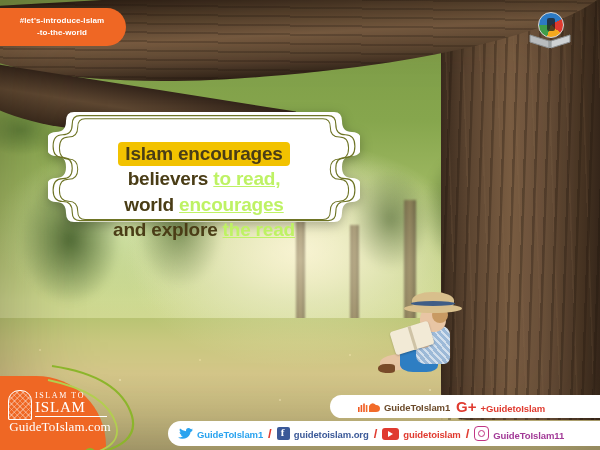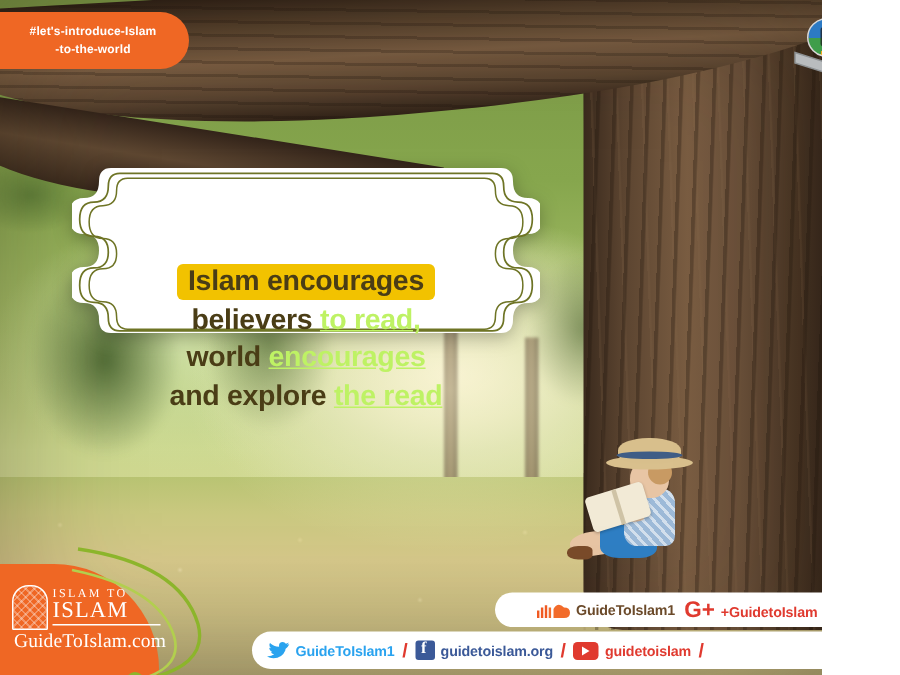--- a/index.html
+++ b/index.html
@@ -1,18 +1,18 @@
 <!DOCTYPE html>
 <html><head>
 <meta charset="utf-8">
 <style>
   html,body{margin:0;padding:0;}
   body{width:600px;height:450px;overflow:hidden;font-family:"Liberation Sans",sans-serif;}
 
-  #poster{position:relative;width:548px;height:450px;overflow:hidden;background:#5d7a3a;}
+  #poster{position:relative;width:600px;height:450px;overflow:hidden;background:#5d7a3a;}
 
   
   .scene{position:absolute;inset:0;overflow:hidden;}
 
   
   .sky{position:absolute;left:0;top:0;width:600px;height:400px;
     background:
       radial-gradient(ellipse 240px 150px at 300px 250px, #f3f0d2 0%, #d9e0ab 35%, rgba(217,224,171,0) 72%),
       radial-gradient(ellipse 180px 120px at 120px 230px, #cfe0a4 0%, rgba(207,224,164,0) 70%),
       linear-gradient(#7d9b47 0%, #86a64d 30%, #a9c06a 55%, #cdd88e 75%, #dcd9a0 100%);
@@ -110,21 +110,21 @@
   .em-globe{position:absolute;left:9px;top:0;width:24px;height:24px;border-radius:50%;
     background:conic-gradient(#2c7ac4 0deg 60deg,#e03a2f 60deg 130deg,#f4a81d 130deg 200deg,#3f9d4a 200deg 270deg,#2c7ac4 270deg 360deg);
     border:1px solid #d8d8d8;}
   .em-globe:after{content:"";position:absolute;left:8px;top:5px;width:8px;height:13px;background:#1d1d1d;border-radius:2px;opacity:.75;}
 
   
   .card-wrap{position:absolute;left:48px;top:108px;width:312px;height:168px;
     filter:drop-shadow(0 3px 6px rgba(0,0,0,.28));}
   .card-wrap svg{display:block;}
   .quote{position:absolute;left:48px;top:108px;width:312px;height:168px;
-    display:flex;flex-direction:column;align-items:center;justify-content:flex-end;gap:3px;}
+    display:flex;flex-direction:column;align-items:center;justify-content:center;gap:3px;}
   .qline{font-size:19px;font-weight:bold;line-height:1.18;white-space:nowrap;letter-spacing:-.2px;}
   .hl{background:#f2c200;padding:1px 7px 2px;border-radius:4px;}
   .dark{color:#4a3d16;}
   .green{color:#bef264;text-decoration:underline;}
 
   
   .logo-panel{position:absolute;left:-46px;top:376px;width:152px;height:100px;
     background:#ef6724;border-radius:0 70px 0 0;}
   .swoosh{position:absolute;left:46px;top:362px;width:120px;height:96px;}
   .logo{position:absolute;left:8px;top:388px;width:104px;height:46px;color:#fff;}
@@ -289,15 +289,19 @@
     <div class="sItem">
       <span class="ic-fb"></span>
       <span class="sTxt t-fb">guidetoislam.org</span>
     </div>
     <span class="sep">/</span>
     <div class="sItem">
       <span class="ic-yt"></span>
       <span class="sTxt t-yt">guidetoislam</span>
     </div>
     <span class="sep">/</span>
+    <div class="sItem">
+      <span class="ic-ig"></span>
+      <span class="sTxt t-ig">GuideToIslam11</span>
+    </div>
   </div>
 
 </div>
 
 </body></html>

